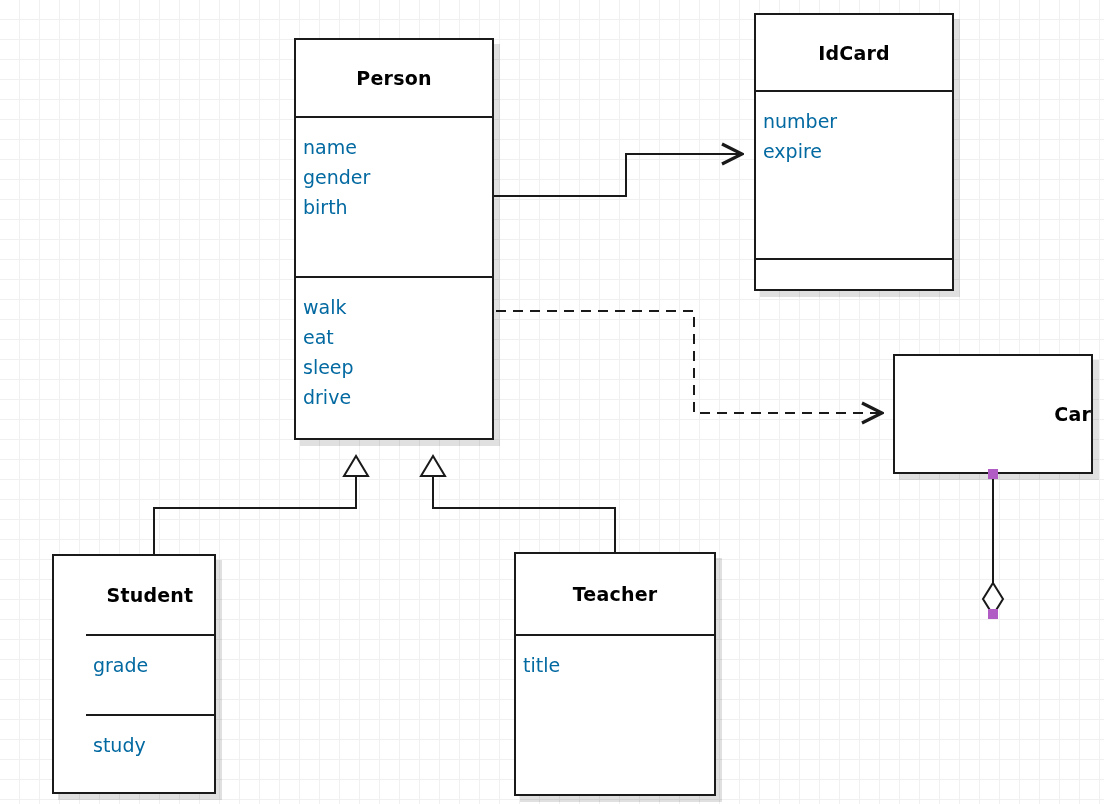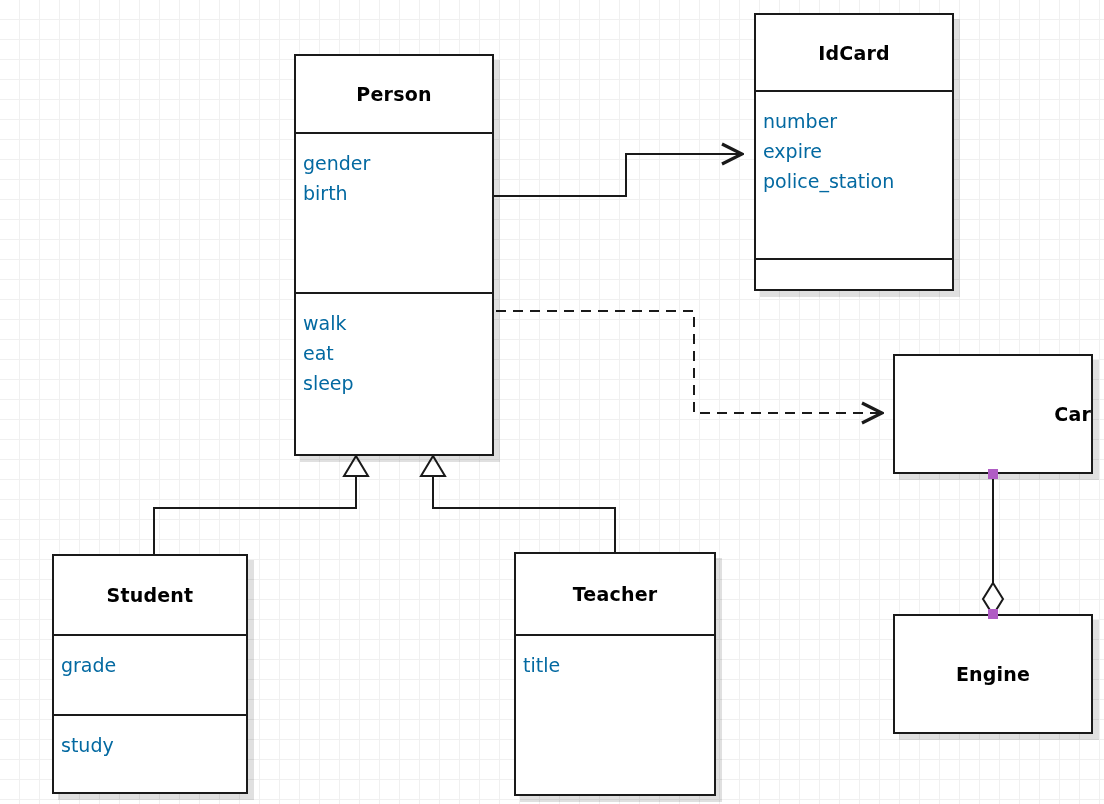--- a/index.html
+++ b/index.html
@@ -102,52 +102,50 @@
 
     <g>
       <path d="M 993 474 L 993 583" fill="none" stroke="#1a1a1a" stroke-width="2"></path>
       <polygon points="993,583 1003,599 993,615 983,599" fill="#ffffff" stroke="#1a1a1a" stroke-width="2"></polygon>
     </g>
   </svg>
 
   <span class="handle" style="left: 988px; top: 469px; background: rgb(176, 92, 196);"></span>
   <span class="handle" style="left: 988px; top: 609px; background: rgb(176, 92, 196);"></span>
 
-  <div class="uml-class" style="left:294px; top:54px; width:200px; height:402px;">
+  <div class="uml-class" style="left:294px; top:38px; width:200px; height:402px;">
     <div class="cls-title" style="height:76px;">Person</div>
     <div class="cls-compartment" style="height:160px;">
+      <div class="member">name</div>
       <div class="member">gender</div>
       <div class="member">birth</div>
     </div>
     <div class="cls-compartment" style="flex:1 1 auto;">
       <div class="member">walk</div>
       <div class="member">eat</div>
       <div class="member">sleep</div>
+      <div class="member">drive</div>
     </div>
   </div>
 
   <div class="uml-class" style="left:754px; top:13px; width:200px; height:278px;">
     <div class="cls-title" style="height:75px;">IdCard</div>
     <div class="cls-compartment" style="height:168px;">
       <div class="member">number</div>
       <div class="member">expire</div>
-      <div class="member">police_station</div>
     </div>
     <div class="cls-compartment empty" style="flex:1 1 auto;"></div>
   </div>
 
   <div class="uml-class title-only" style="left:893px; top:354px; width:200px; height:120px;align-items:flex-end;">
     <div class="cls-title">Car</div>
   </div>
 
-  <div class="uml-class title-only" style="left:893px; top:614px; width:200px; height:120px;">
-    <div class="cls-title">Engine</div>
-  </div>
 
-  <div class="uml-class" style="left:52px; top:554px; width:196px; height:240px;">
+  <div class="uml-class" style="left:52px; top:554px; width:164px; height:240px;padding-left:32px;">
     <div class="cls-title" style="height:78px;">Student</div>
     <div class="cls-compartment" style="height:80px;">
       <div class="member">grade</div>
     </div>
     <div class="cls-compartment" style="flex:1 1 auto;">
       <div class="member">study</div>
     </div>
   </div>
 
   <div class="uml-class" style="left:514px; top:552px; width:202px; height:244px;">

